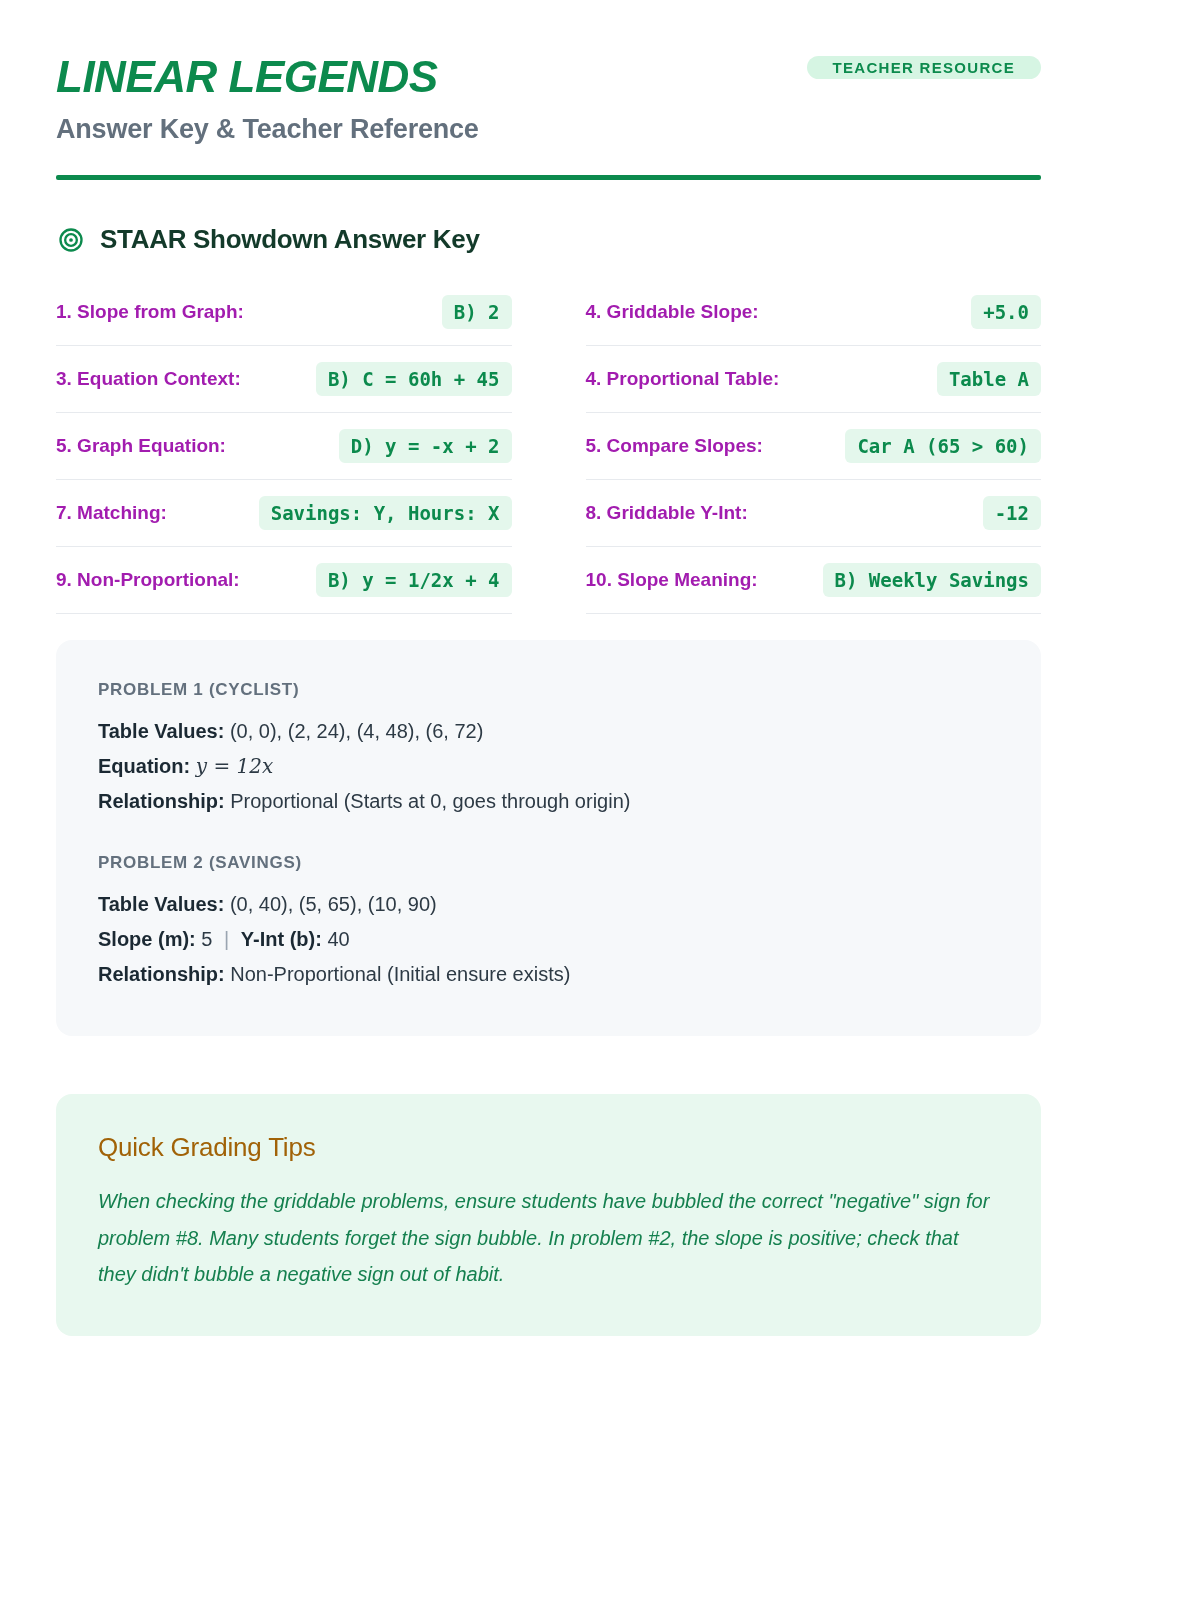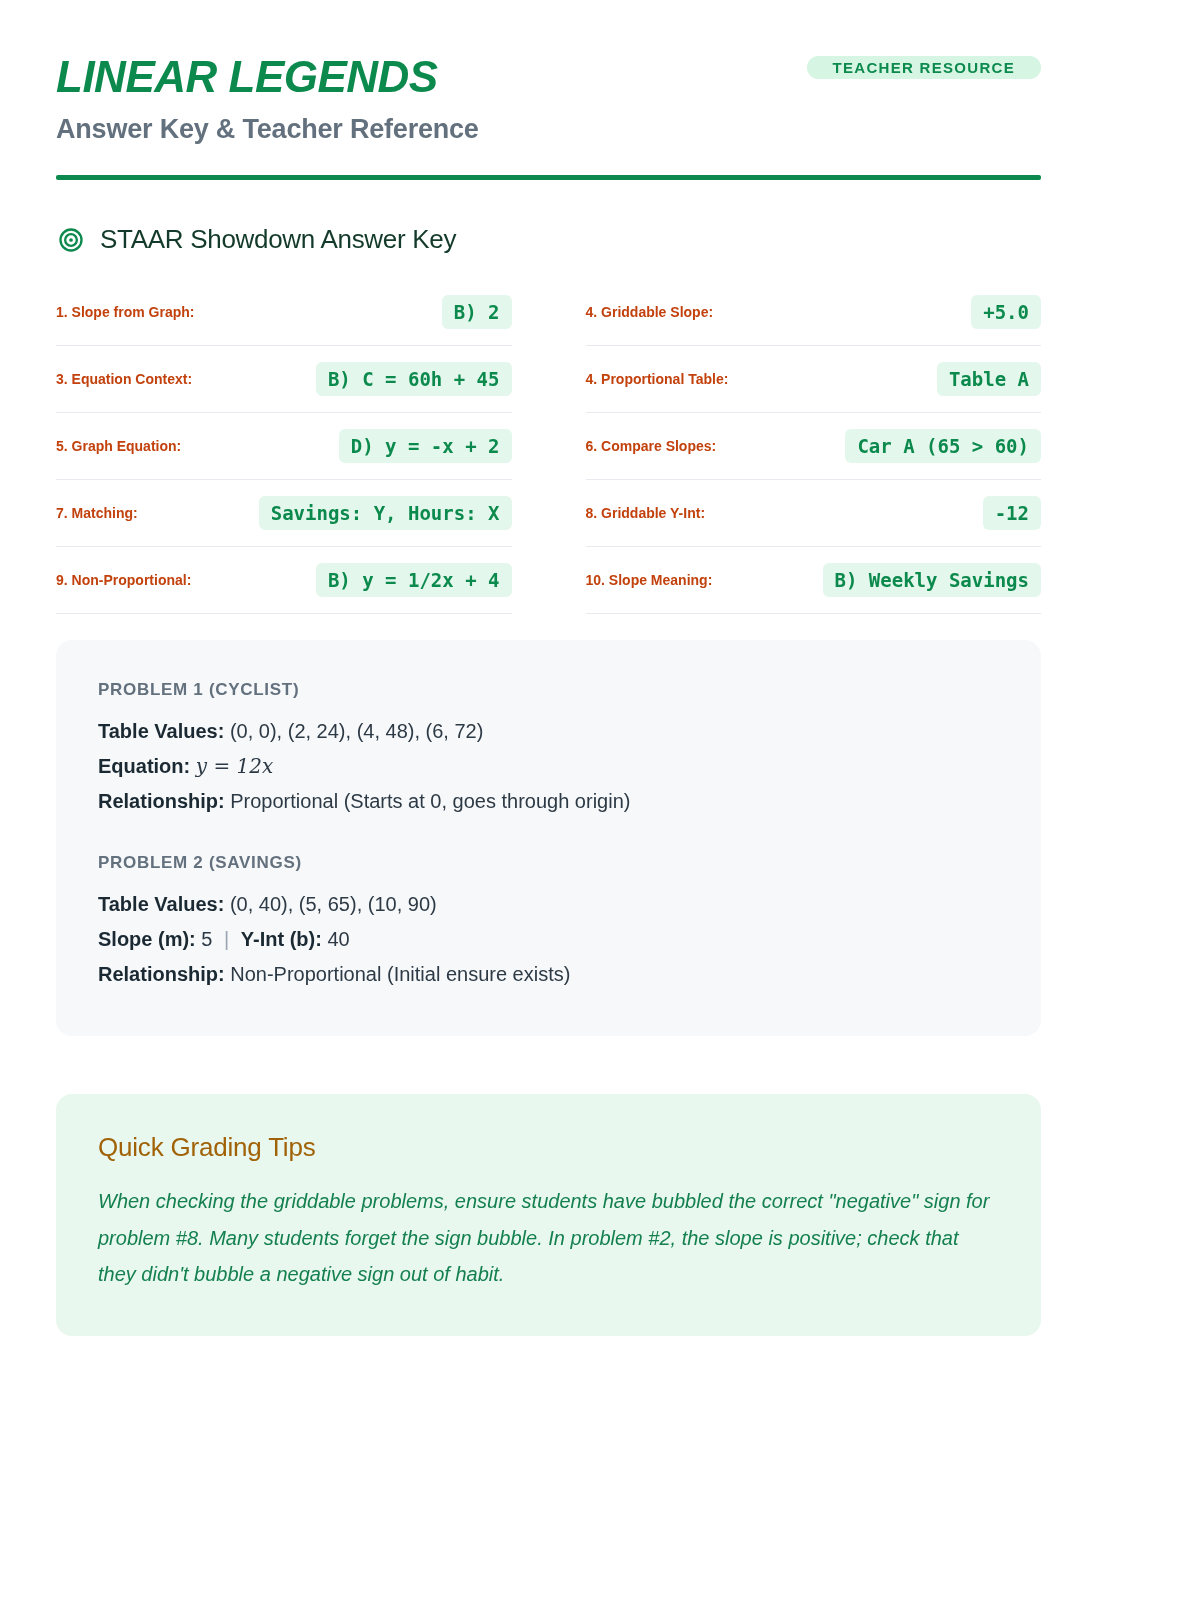--- a/index.html
+++ b/index.html
@@ -67,21 +67,21 @@
     margin-top: 44px;
   }
   .section-head .sec-icon {
     width: 30px; height: 30px;
     display: flex; align-items: center; justify-content: center;
     color: #0c8a4d;
     flex: 0 0 auto;
   }
   .section-head h2 {
     font-size: 26px;
-    font-weight: normal;
+    font-weight: bold;
     color: #133a2a;
     letter-spacing: -0.3px;
   }
 
   
   .answer-grid {
     margin-top: 24px;
     display: grid;
     grid-template-columns: 1fr 1fr;
     column-gap: 74px;
@@ -90,23 +90,23 @@
   .answer-row {
     display: flex;
     align-items: center;
     justify-content: space-between;
     gap: 14px;
     padding: 16px 0 16px 0;
     border-bottom: 1px solid #e7eaee;
     min-height: 64px;
   }
   .answer-label {
-    font-size: 14px;
-    font-weight: bold;
-    color: #c2410c;
+    font-size: 19px;
+    font-weight: bold;
+    color: #a21caf;
     white-space: nowrap;
   }
   .answer-value {
     font-family: "DejaVu Sans Mono", monospace;
     font-size: 19px;
     font-weight: bold;
     color: #0c8a4d;
     background: #e4f7ec;
     padding: 6px 12px;
     border-radius: 6px;
@@ -201,21 +201,21 @@
     </div>
     <div class="answer-row">
       <span class="answer-label">4. Proportional Table:</span>
       <span class="answer-value">Table A</span>
     </div>
     <div class="answer-row">
       <span class="answer-label">5. Graph Equation:</span>
       <span class="answer-value">D) y = -x + 2</span>
     </div>
     <div class="answer-row">
-      <span class="answer-label">6. Compare Slopes:</span>
+      <span class="answer-label">5. Compare Slopes:</span>
       <span class="answer-value">Car A (65 &gt; 60)</span>
     </div>
     <div class="answer-row">
       <span class="answer-label">7. Matching:</span>
       <span class="answer-value">Savings: Y, Hours: X</span>
     </div>
     <div class="answer-row">
       <span class="answer-label">8. Griddable Y-Int:</span>
       <span class="answer-value">-12</span>
     </div>

